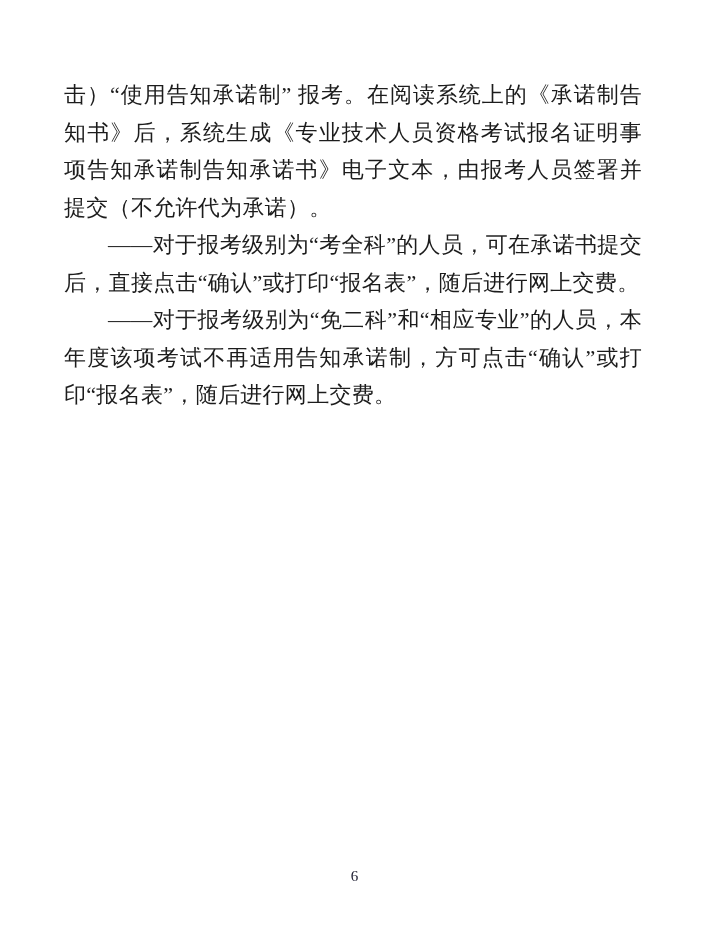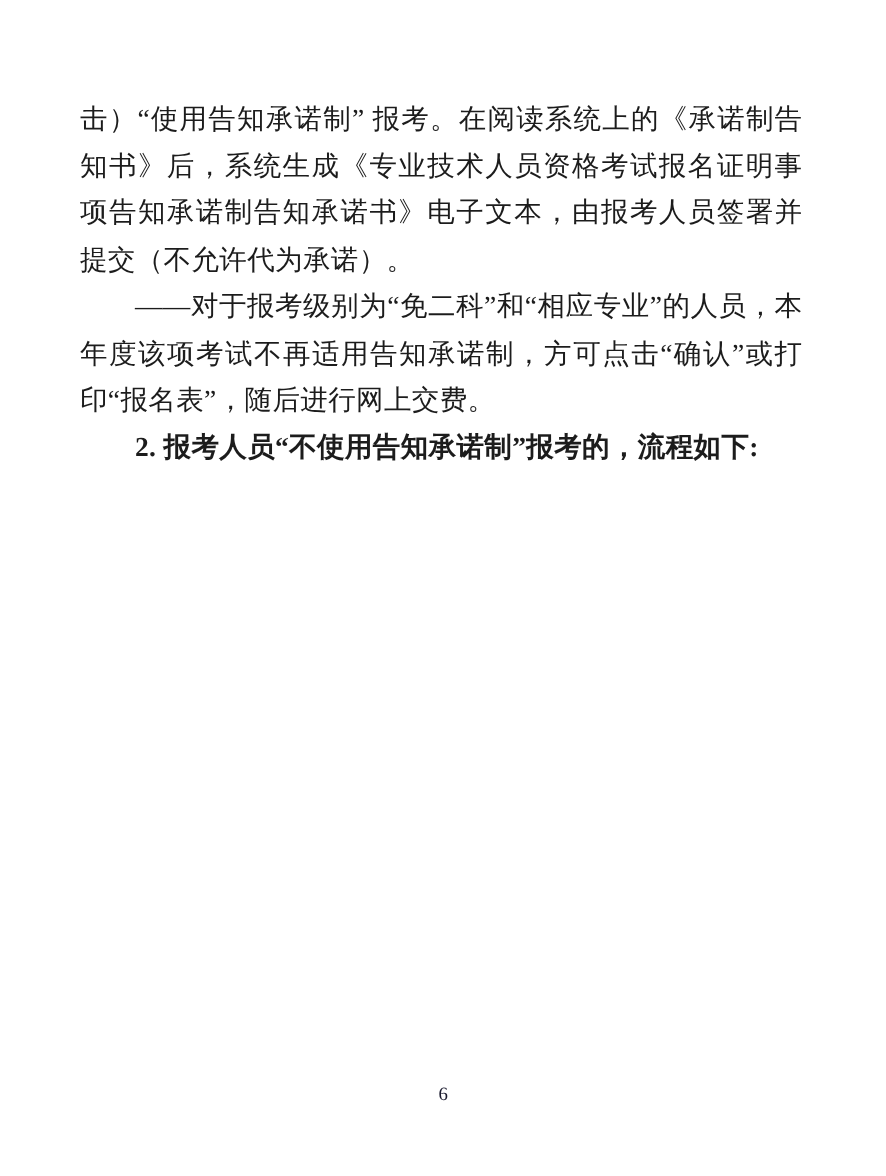--- a/index.html
+++ b/index.html
@@ -48,19 +48,19 @@
     color: #1a1a2e;
     font-family: "Liberation Serif", "DejaVu Serif", serif;
   }
 </style>
 </head>
 <body>
 
 <div class="page">
   <main class="text-block">
     <p class="para no-indent">击）“使用告知承诺制” 报考。在阅读系统上的《承诺制告知书》后，系统生成《专业技术人员资格考试报名证明事项告知承诺制告知承诺书》电子文本，由报考人员签署并提交（不允许代为承诺）。</p>
+    <p class="para">——对于报考级别为“考全科”的人员，可在承诺书提交后，直接点击“确认”或打印“报名表”，随后进行网上交费。</p>
     <p class="para">——对于报考级别为“免二科”和“相应专业”的人员，本年度该项考试不再适用告知承诺制，方可点击“确认”或打印“报名表”，随后进行网上交费。</p>
-    <p class="para heading">2. 报考人员“不使用告知承诺制”报考的，流程如下:</p>
   </main>
   <footer class="page-footer">
     <span>6</span>
   </footer>
 </div>
 
 </body></html>

